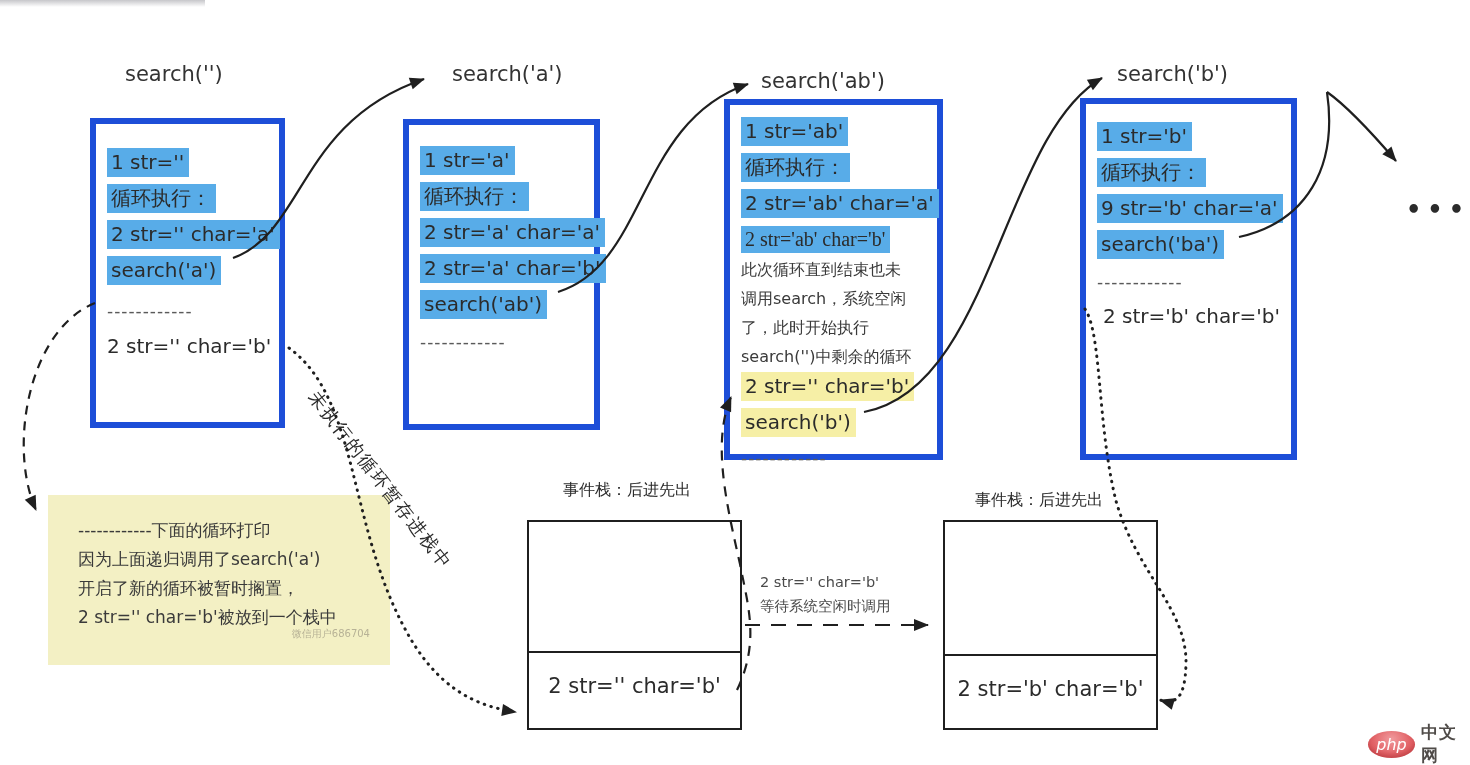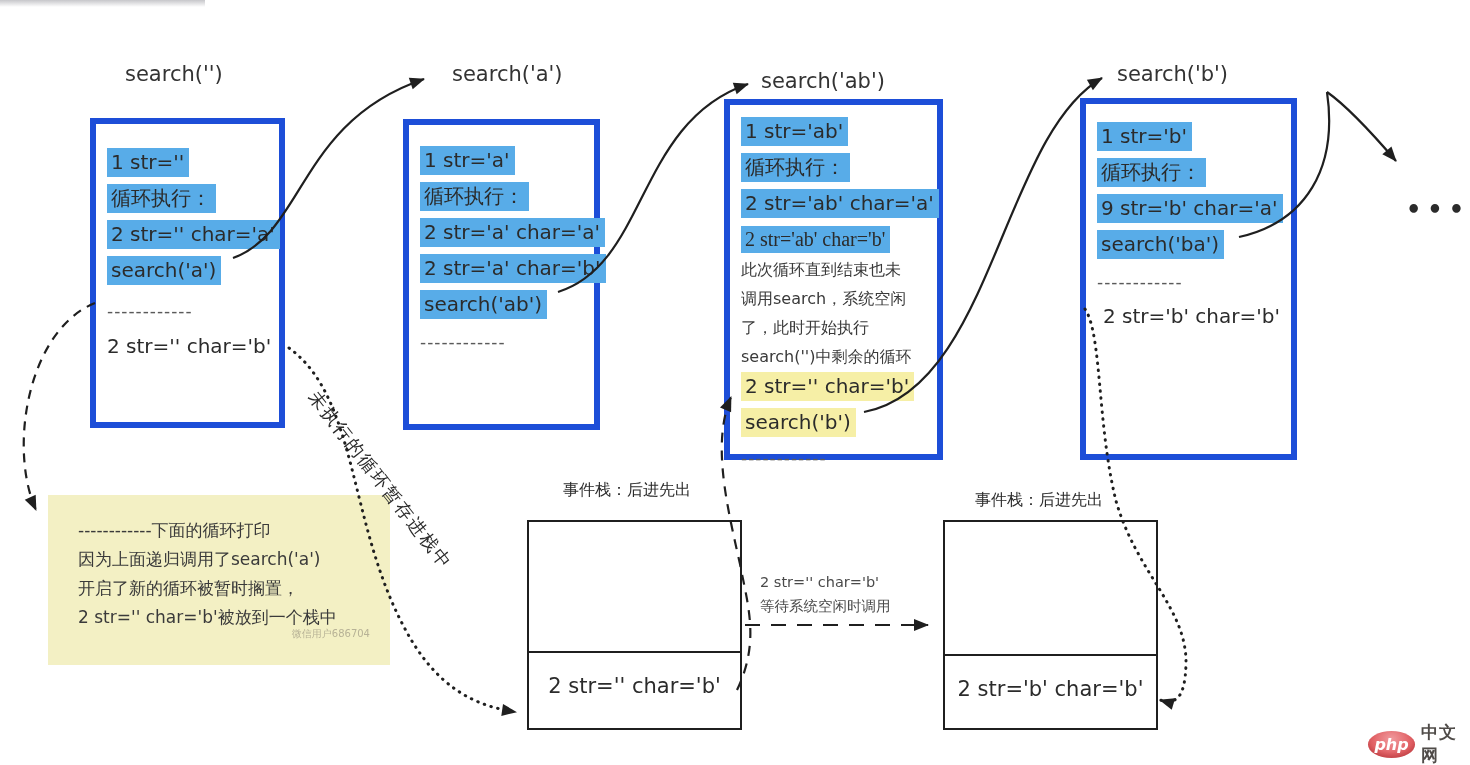--- a/index.html
+++ b/index.html
@@ -25,21 +25,21 @@
   .note .wm{position:absolute;right:20px;bottom:24px;font-size:10px;color:#b7b296;}
   .rotated{position:absolute;left:322px;top:386px;transform:rotate(52deg);transform-origin:0 0;
            font-size:18px;letter-spacing:2px;color:#2b2b2b;white-space:pre;}
   .transfer{position:absolute;left:760px;top:570px;width:170px;text-align:left;
             font-size:14.5px;line-height:24px;color:#4a4a4a;}
   .ellipsis{position:absolute;left:1406px;top:196px;font-size:24px;letter-spacing:6px;
             color:#2b2b2b;font-weight:bold;}
   .svg-overlay{position:absolute;left:0;top:0;pointer-events:none;}
   .logo{position:absolute;left:1368px;top:721px;display:flex;align-items:center;gap:6px;}
   .logo-badge{display:inline-flex;align-items:center;justify-content:center;width:52px;height:27px;
-    border-radius:50%;color:#fff;font-style:italic;font-weight:bold;font-size:16px;
+    border-radius:50%;color:#fff;font-style:italic;font-weight:normal;font-size:16px;
     background:radial-gradient(ellipse at 50% 30%,#f09a9d 0%,#e36468 55%,#d94f53 100%);
     box-shadow:inset 0 -3px 4px rgba(150,30,35,.35);}
   .logo-suffix{font-size:17px;font-weight:bold;color:#4f4b48;letter-spacing:1px;}
 </style>
 </head>
 <body>
 
 <div class="stage">
 
   <div class="edge-artifact"></div>

